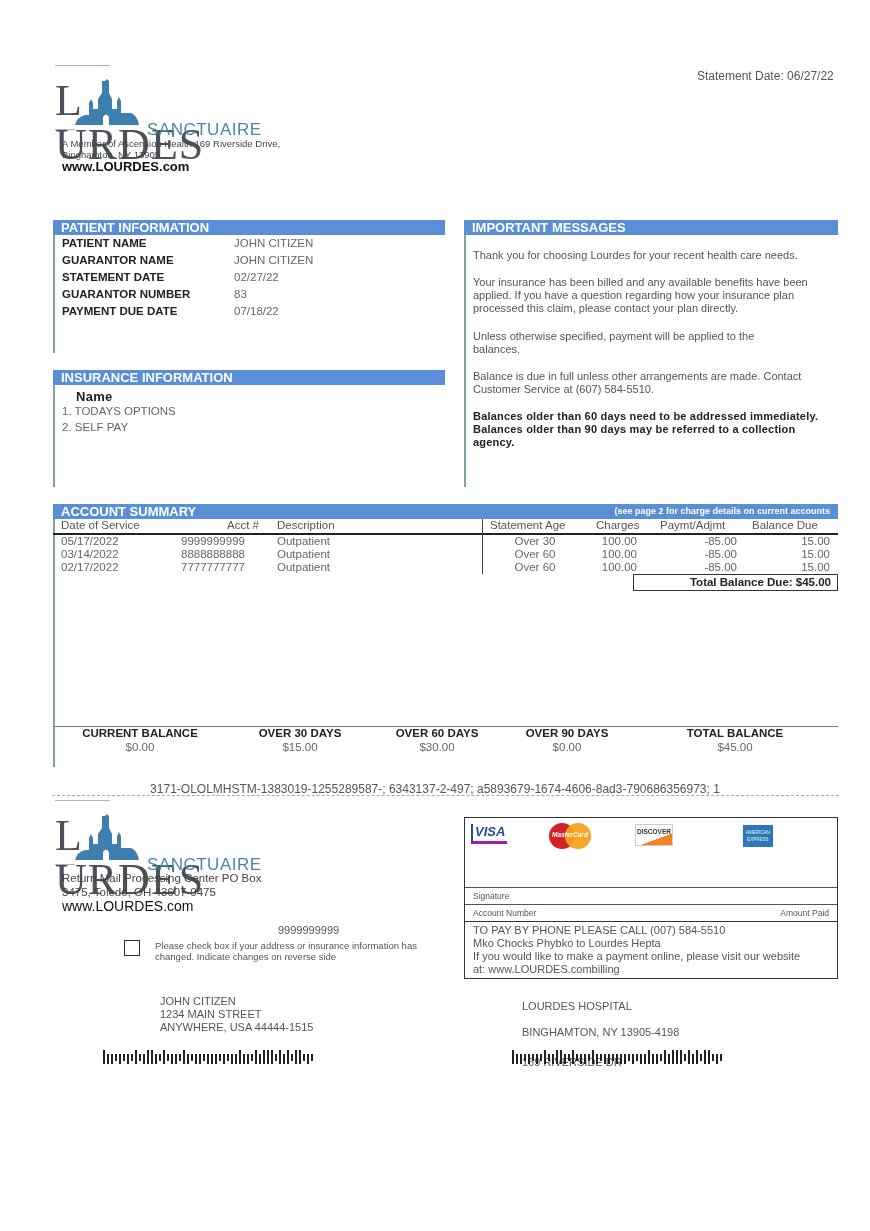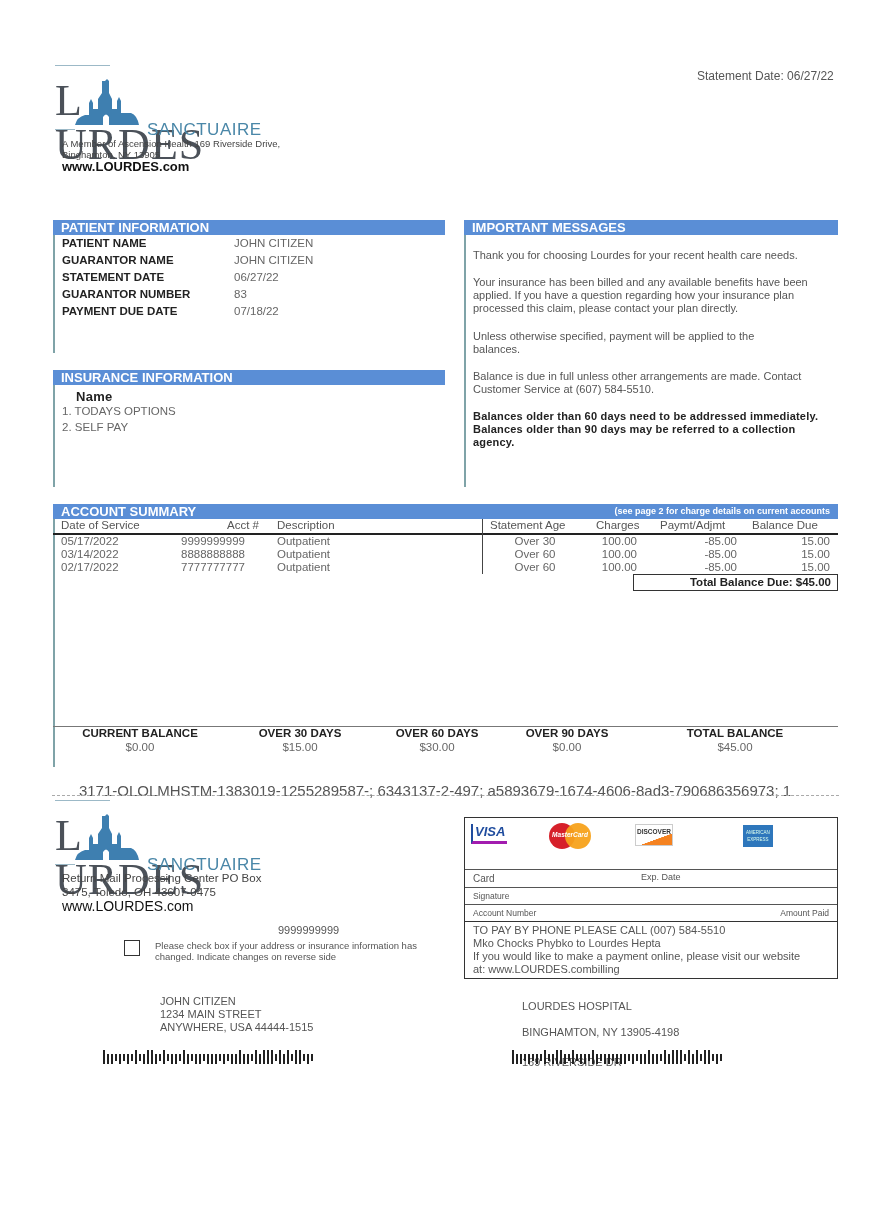--- a/index.html
+++ b/index.html
@@ -38,21 +38,21 @@
   .acct-bar-note { position: absolute; right: 0; top: 0; font-size: 9px; font-weight: bold; color: #fff; padding-right: 8px; }
   .th { position: absolute; top: 519px; font-size: 11.5px; color: #555; white-space: nowrap; }
   .td { position: absolute; font-size: 11.5px; color: #666; white-space: nowrap; line-height: 13px; }
   .r { text-align: right; }
   .c { text-align: center; }
   .total-box { position: absolute; left: 633px; top: 574px; width: 205px; height: 17px; border: 1px solid #333; font-size: 11.5px; font-weight: bold; color: #222; text-align: right; padding-right: 6px; line-height: 15px; }
 
   .ag-label { position: absolute; top: 727px; font-size: 11.5px; font-weight: bold; color: #222; text-align: center; white-space: nowrap; }
   .ag-val { position: absolute; top: 741px; font-size: 11.5px; color: #666; text-align: center; white-space: nowrap; }
 
-  .ref { position: absolute; left: 0; width: 870px; top: 782px; font-size: 15px; color: #555; text-align: center; }
+  .ref { position: absolute; left: 0; width: 870px; top: 782px; font-size: 12px; color: #555; text-align: center; }
   .dashline { position: absolute; left: 52px; width: 787px; top: 795px; border-top: 1px dashed #aaa; }
 
   
   .ret-addr { position: absolute; left: 62px; top: 871px; font-size: 11.5px; color: #444; line-height: 14px; width: 200px; }
   .ret-web { position: absolute; left: 62px; top: 898px; font-size: 14px; color: #111; }
   .acct-num { position: absolute; left: 278px; top: 924px; font-size: 11px; color: #555; }
   .chk { position: absolute; left: 124px; top: 940px; width: 16px; height: 16px; border: 1.5px solid #333; background: #fff; }
   .chk-txt { position: absolute; left: 155px; top: 940px; font-size: 9.5px; color: #555; line-height: 11px; width: 270px; }
 
   .pay-box { position: absolute; left: 464px; top: 817px; width: 374px; height: 162px; border: 1.5px solid #333; }
@@ -95,21 +95,21 @@
 <div class="pi-row" style="top:236px;">
   <span class="pi-label">PATIENT NAME</span>
   <span class="pi-val">JOHN CITIZEN</span>
 </div>
 <div class="pi-row" style="top:253px;">
   <span class="pi-label">GUARANTOR NAME</span>
   <span class="pi-val">JOHN CITIZEN</span>
 </div>
 <div class="pi-row" style="top:270px;">
   <span class="pi-label">STATEMENT DATE</span>
-  <span class="pi-val">06/27/22</span>
+  <span class="pi-val">02/27/22</span>
 </div>
 <div class="pi-row" style="top:287px;">
   <span class="pi-label">GUARANTOR NUMBER</span>
   <span class="pi-val">83</span>
 </div>
 <div class="pi-row" style="top:304px;">
   <span class="pi-label">PAYMENT DUE DATE</span>
   <span class="pi-val">07/18/22</span>
 </div>
 
@@ -209,24 +209,20 @@
 <div class="pay-box">
   <div class="card visa">VISA</div>
   <div class="card mc">
     <div class="c1"></div>
       <div class="c2"></div>
     <div class="t">MasterCard</div>
   </div>
   <div class="card disc">DISCOVER</div>
   <div class="card amex">AMERICAN EXPRESS</div>
 
-  <div class="pay-row" style="top:51px; height:18px;">
-    <span class="pay-lbl" style="left:8px; top:3px; font-size:10px;">Card</span>
-    <span class="pay-lbl" style="left:176px; top:2px;">Exp. Date</span>
-  </div>
   <div class="pay-row" style="top:69px; height:17px;">
     <span class="pay-lbl" style="left:8px; top:3px; font-size:8.5px;">Signature</span>
   </div>
   <div class="pay-row" style="top:86px; height:17px;">
     <span class="pay-lbl" style="left:8px; top:3px; font-size:8.5px;">Account Number</span>
     <span class="pay-lbl" style="right:8px; top:3px; font-size:8.5px;">Amount Paid</span>
   </div>
   <div class="pay-row" style="top:103px; height:58px; border-top:1.5px solid #333;">
     <div class="pay-info" style="top:2px;">TO PAY BY PHONE PLEASE CALL (007) 584-5510</div>
     <div class="pay-info" style="top:15px;">Mko Chocks Phybko to Lourdes Hepta</div>

